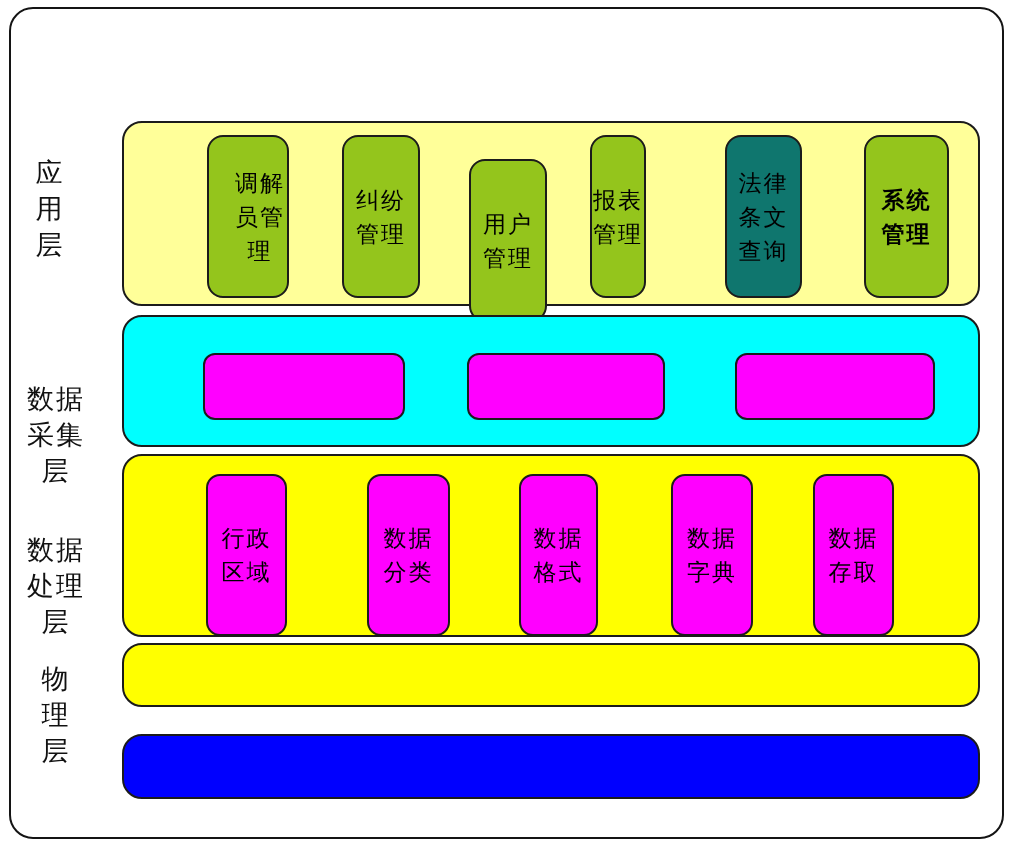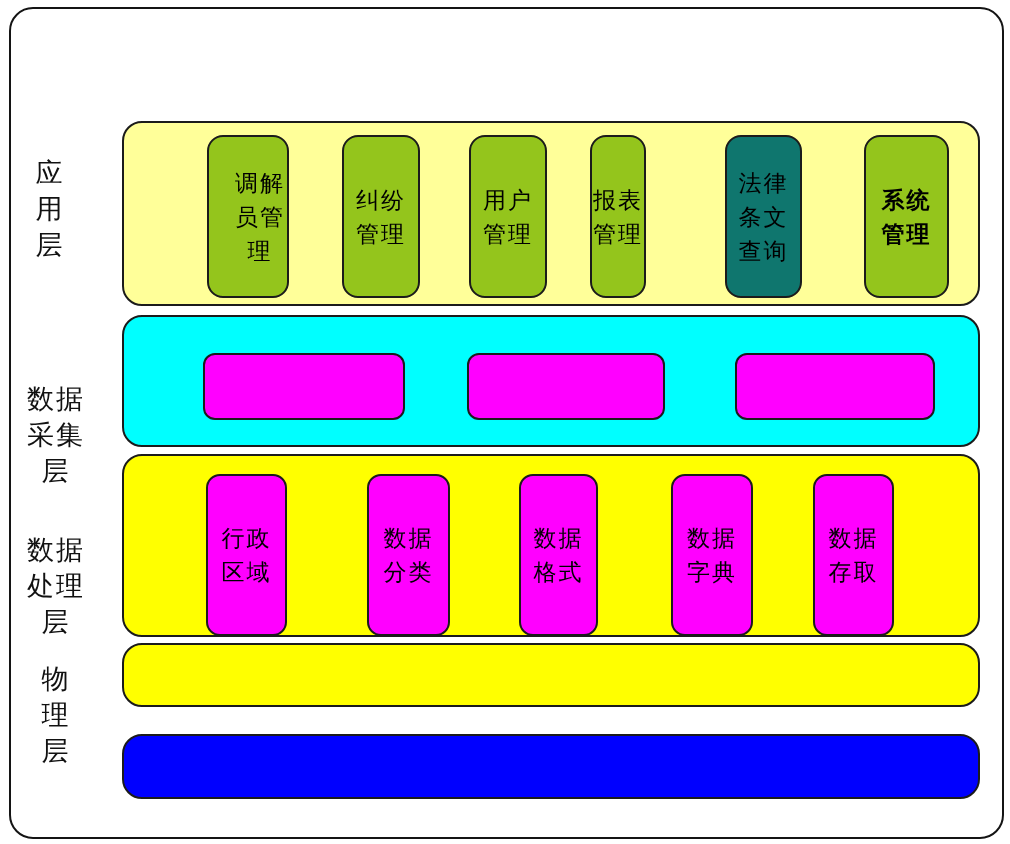--- a/index.html
+++ b/index.html
@@ -33,21 +33,21 @@
     position:absolute;width:84px;text-align:center;white-space:pre-line;
     font-size:27px;line-height:36px;letter-spacing:2px;color:#111;
   }
   .lbl-app{left:8px;top:155px;}
   .lbl-collect{left:14px;top:381px;}
   .lbl-process{left:14px;top:532px;}
   .lbl-physical{left:14px;top:661px;}
   
   .am-0{left:83px;width:82px;padding-left:24px;}
   .am-1{left:218px;width:78px;text-align:right;}
-  .am-2{left:345px;width:78px;}
+  .am-2{left:345px;width:78px;margin-top:24px;}
   .am-3{left:466px;width:56px;}
   .am-4{left:601px;width:77px;}
   .am-5{left:740px;width:85px;font-weight:bold;}
   
   .cm-0{left:79px;width:202px;}
   .cm-1{left:343px;width:198px;}
   .cm-2{left:611px;width:200px;}
   
   .pm-0{left:82px;width:81px;}
   .pm-1{left:243px;width:83px;}

